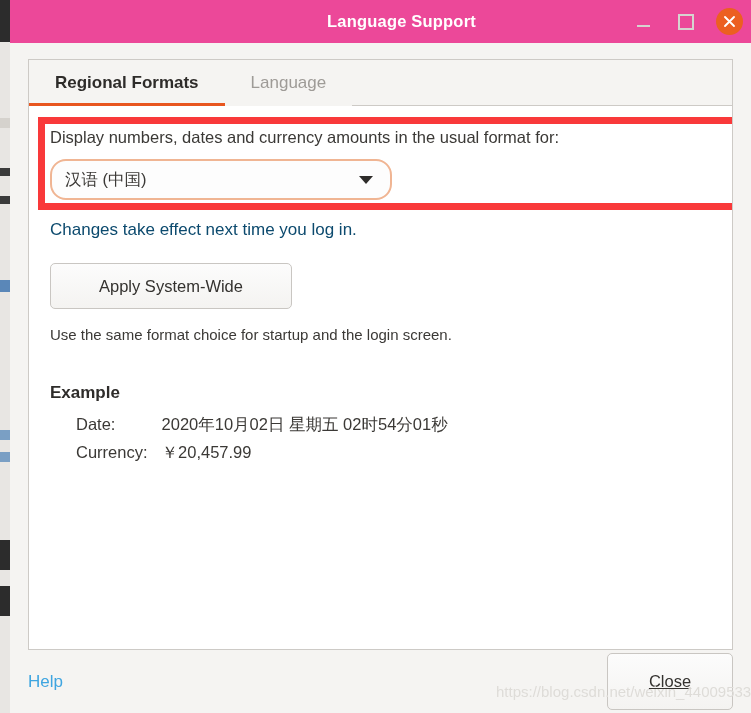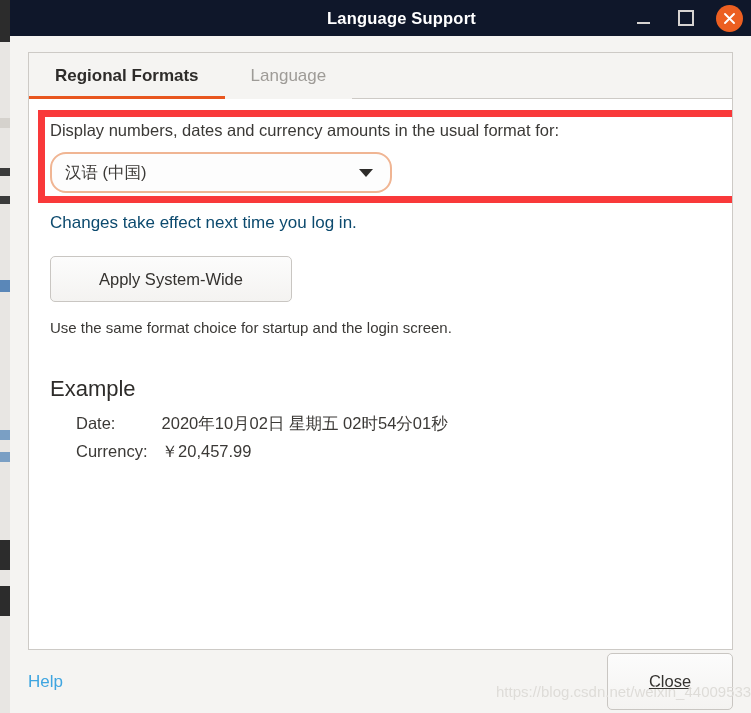--- a/index.html
+++ b/index.html
@@ -49,22 +49,22 @@
     width: 741px;
     height: 713px;
     background: #f5f4f2;
     display: flex;
     flex-direction: column;
   }
 
   
   .titlebar {
     position: relative;
-    height: 36px;
-    background: #0f172a;
+    height: 43px;
+    background: #ec4899;
     flex: none;
     display: flex;
     align-items: center;
   }
   .title-text {
     position: absolute;
     left: 0; right: 0;
     text-align: center;
     color: #ffffff;
     font-size: 16.5px;
@@ -227,22 +227,22 @@
     min-width: 242px;
     text-align: center;
     box-sizing: border-box;
   }
   .hint2 {
     font-size: 15px;
     color: #3b3936;
     margin: 17px 0 0 0;
   }
   .example-title {
-    font-size: 22px;
-    font-weight: normal;
+    font-size: 17px;
+    font-weight: bold;
     color: #2e2c2a;
     margin: 40px 0 0 0;
   }
   .example-table {
     margin: 8px 0 0 26px;
     border-collapse: collapse;
   }
   .example-table td {
     font-size: 16.5px;
     color: #3b3936;

